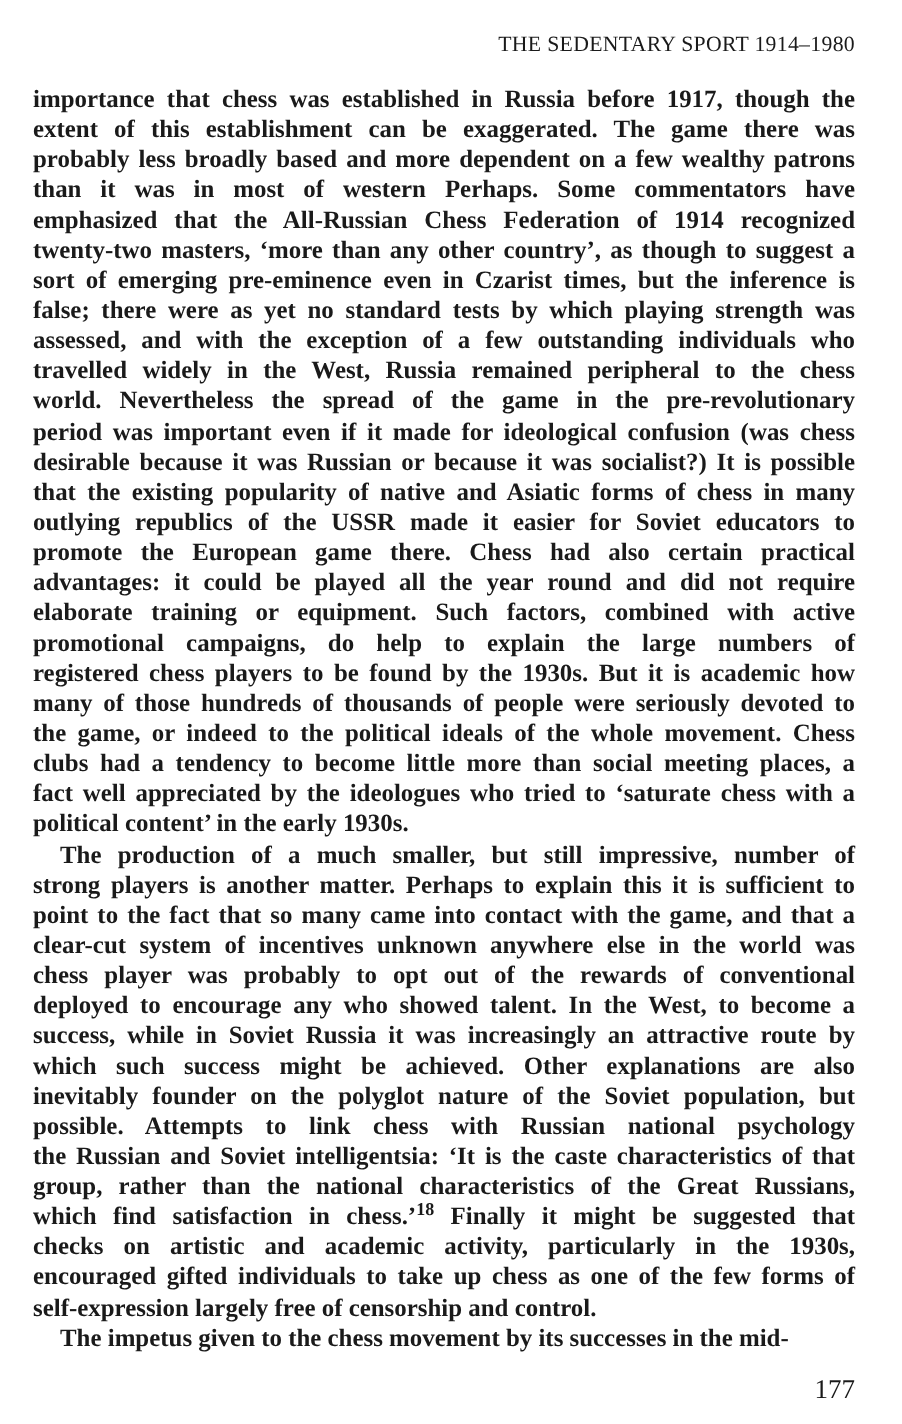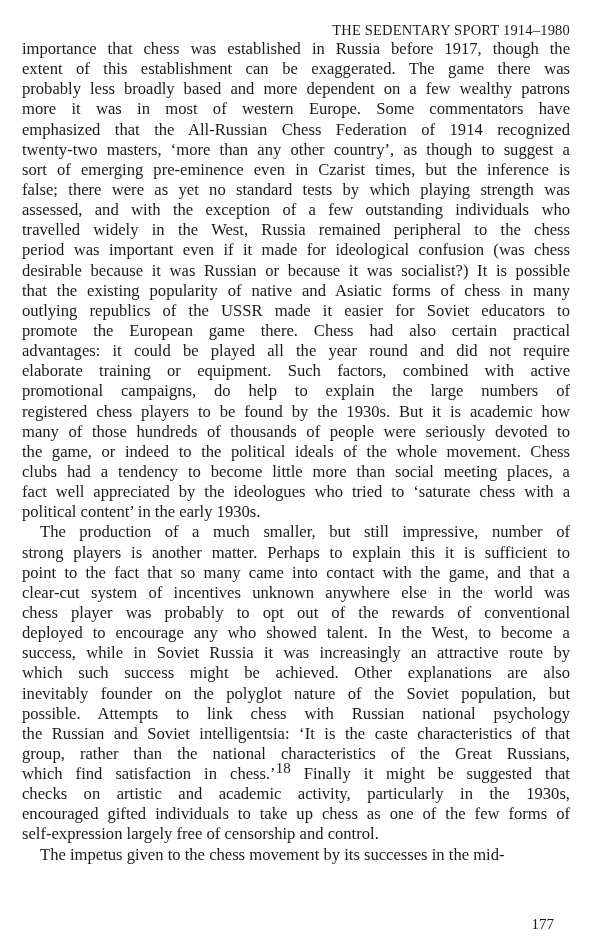--- a/index.html
+++ b/index.html
@@ -7,50 +7,51 @@
   .page {
     position: absolute; left: 22px; top: 0; width: 548px;
     font-family: "Liberation Serif", "DejaVu Serif", serif;
     color: #1a1a1a;
   }
   .running-head {
     position: absolute; right: 0; top: 22px;
     font-size: 14.5px; letter-spacing: 0.2px; white-space: nowrap;
   }
   .body-text {
-    position: absolute; left: 0; top: 39px; width: 548px;
-    font-size: 16.6px; line-height: 20.15px;
+    position: absolute; left: 0; top: 56px; width: 548px;
+    font-size: 16.6px; line-height: 20.15px; font-weight: bold;
   }
   .line { display: block; text-align: justify; text-align-last: justify; white-space: nowrap; height: 20.15px; }
   .line.last { text-align-last: left; }
   .line.indent { padding-left: 18px; }
   .osf { font-variant-numeric: oldstyle-nums; }
-  sup { font-size: 15px; line-height: 0; vertical-align: 6px; margin-top: 42px; }
+  sup { font-size: 12px; line-height: 0; vertical-align: 6px; margin-top: 42px; }
   .folio {
-    position: absolute; right: 16px; top: 916px;
-    font-size: 15px;
+    position: absolute; right: 0; top: 916px;
+    font-size: 18px;
   }
 </style>
 </head>
 <body>
 
 <div class="page">
   <div class="running-head osf">THE SEDENTARY SPORT 1914–1980</div>
 
   <div class="body-text">
     <span class="line">importance that chess was established in Russia before 1917, though the</span>
     <span class="line">extent of this establishment can be exaggerated. The game there was</span>
     <span class="line">probably less broadly based and more dependent on a few wealthy patrons</span>
-    <span class="line">more it was in most of western Europe. Some commentators have</span>
+    <span class="line">than it was in most of western Perhaps. Some commentators have</span>
     <span class="line">emphasized that the All-Russian Chess Federation of 1914 recognized</span>
     <span class="line">twenty-two masters, ‘more than any other country’, as though to suggest a</span>
     <span class="line">sort of emerging pre-eminence even in Czarist times, but the inference is</span>
     <span class="line">false; there were as yet no standard tests by which playing strength was</span>
     <span class="line">assessed, and with the exception of a few outstanding individuals who</span>
     <span class="line">travelled widely in the West, Russia remained peripheral to the chess</span>
+    <span class="line">world. Nevertheless the spread of the game in the pre-revolutionary</span>
     <span class="line">period was important even if it made for ideological confusion (was chess</span>
     <span class="line">desirable because it was Russian or because it was socialist?) It is possible</span>
     <span class="line">that the existing popularity of native and Asiatic forms of chess in many</span>
     <span class="line">outlying republics of the USSR made it easier for Soviet educators to</span>
     <span class="line">promote the European game there. Chess had also certain practical</span>
     <span class="line">advantages: it could be played all the year round and did not require</span>
     <span class="line">elaborate training or equipment. Such factors, combined with active</span>
     <span class="line">promotional campaigns, do help to explain the large numbers of</span>
     <span class="line">registered chess players to be found by the 1930s. But it is academic how</span>
     <span class="line">many of those hundreds of thousands of people were seriously devoted to</span>

